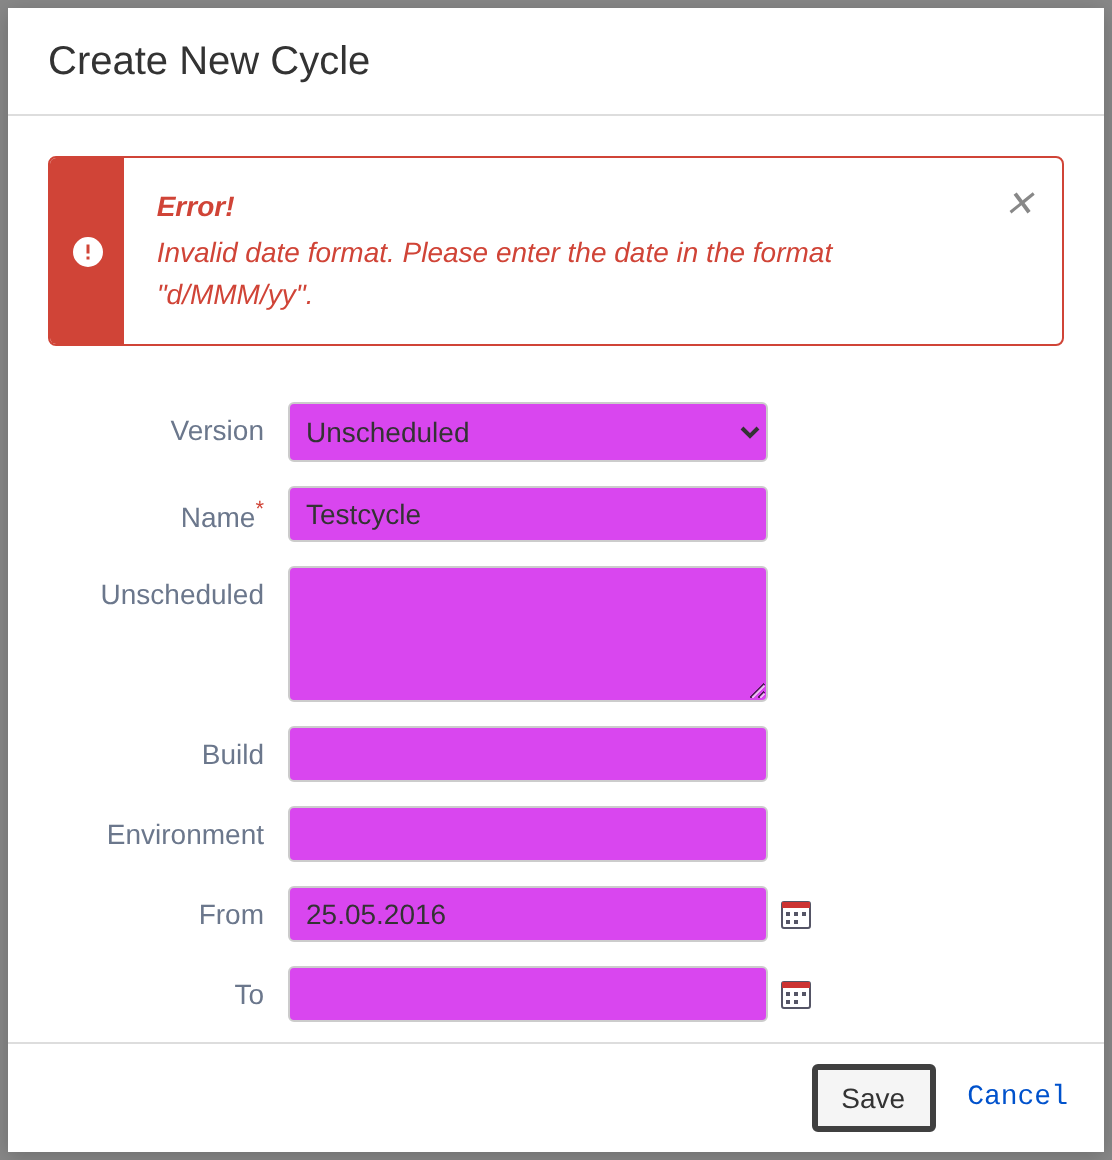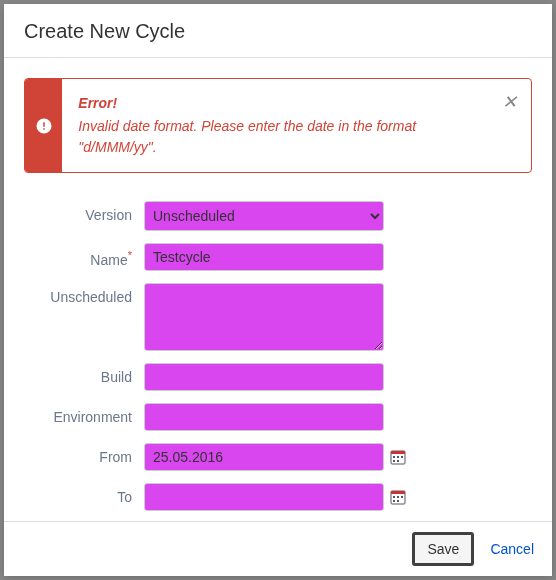--- a/index.html
+++ b/index.html
@@ -138,20 +138,21 @@
     font-size: 14px;
     color: #333;
   }
   .btn-cancel {
     color: #0052cc;
     cursor: pointer;
     font-size: 14px;
     background: none;
     border: none;
     padding: 6px 4px;
+    font-family: Liberation Mono, monospace;
   }
 </style>
 </head>
 <body>
 
 <div class="modal">
 
   <div class="modal-header">
     <h2 class="modal-title">Create New Cycle</h2>
   </div>

